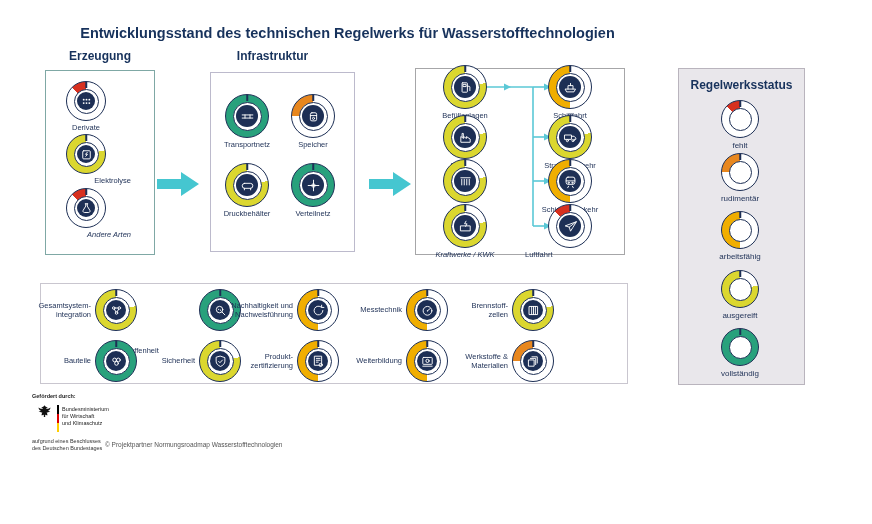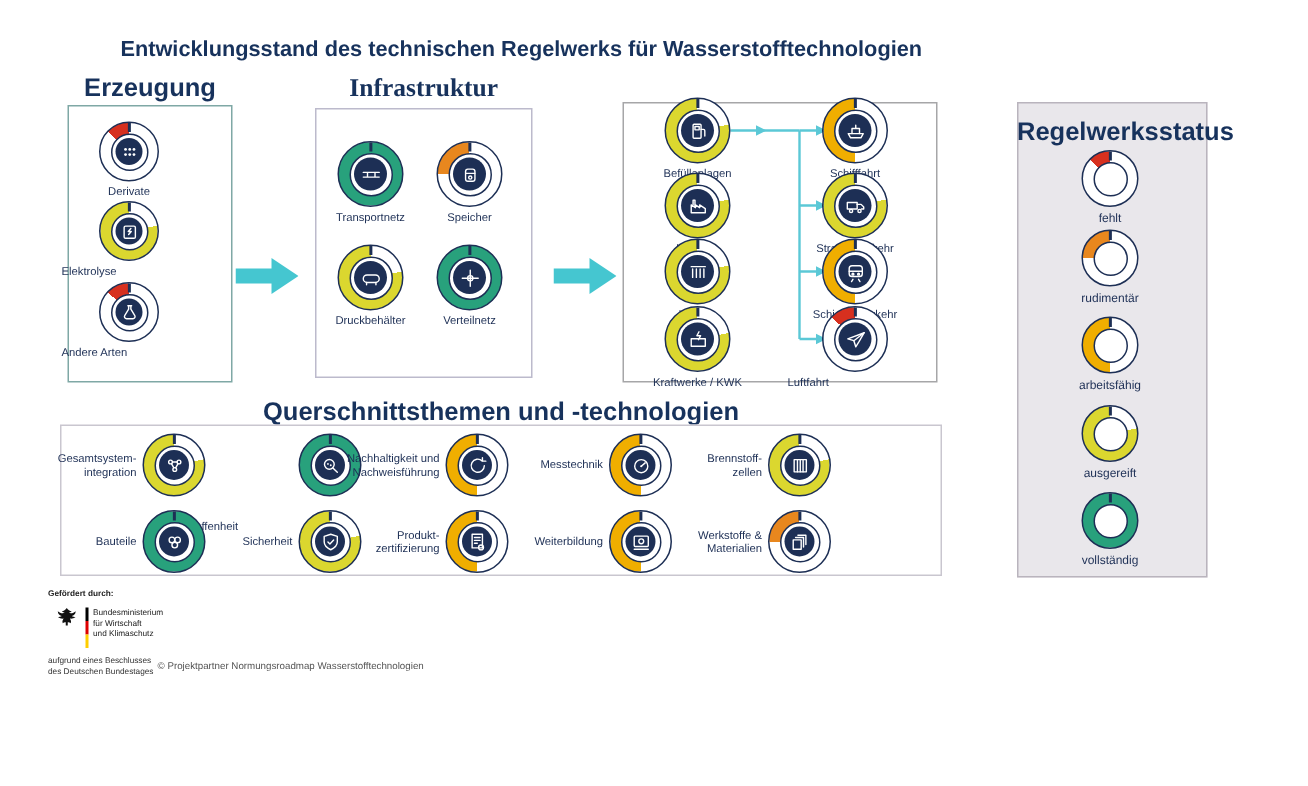--- a/index.html
+++ b/index.html
@@ -1,21 +1,21 @@
 <!DOCTYPE html>
 <html><head>
 <meta charset="utf-8">
 <style>
   html,body{margin:0;padding:0;background:#fff;}
   .page{position:relative;width:872px;height:524px;background:#ffffff;overflow:hidden;
         font-family:"Liberation Sans",sans-serif;color:#1d2f55;}
   .abs{position:absolute;}
   .page-title{position:absolute;left:0;top:25px;width:695px;text-align:center;
       font-size:14.5px;font-weight:bold;color:#17325c;}
-  .section-title{position:absolute;font-weight:bold;font-size:17px;color:#17325c;text-align:center;}
+  .section-title{position:absolute;font-weight:bold;font-size:12px;color:#17325c;text-align:center;}
   .box{position:absolute;background:#fff;box-sizing:border-box;}
   #box-erzeugung{left:45px;top:70px;width:110px;height:185px;border:1px solid #7fa8a5;}
   #box-infrastruktur{left:210px;top:72px;width:145px;height:180px;border:1px solid #bcbacc;}
   #box-anwendung{left:415px;top:68px;width:210px;height:187px;border:1px solid #a6a6a8;}
   #box-querschnitt{left:40px;top:283px;width:588px;height:101px;border:1px solid #c9c6cf;}
   #box-legend{left:678px;top:68px;width:127px;height:317px;background:#e9e7eb;border:1px solid #b9b4bd;}
   .ring{position:absolute;border-radius:50%;border:1.3px solid #1d2f55;box-sizing:border-box;}
   .tick{position:absolute;left:50%;top:0;width:1.5px;height:6px;background:#1d2f55;transform:translateX(-50%);}
   .hole{position:absolute;inset:6.5px;border-radius:50%;background:#fff;border:1.2px solid #1d2f55;box-sizing:border-box;}
   .icon-circle{position:absolute;inset:2.5px;border-radius:50%;background:#1d2f55;
@@ -30,22 +30,21 @@
   .flag-stripe{position:absolute;width:2px;height:9px;}
 </style>
 </head>
 <body>
 
 <div class="page" id="canvas">
 
   <div class="page-title">Entwicklungsstand des technischen Regelwerks für Wasserstofftechnologien</div>
 
   <div class="section-title" style="left:45px;top:49px;width:110px;">Erzeugung</div>
-  <div class="section-title" style="left:210px;top:49px;width:145px;font-family:Liberation Serif, serif;">Infrastruktur</div>
-  <div class="section-title" style="left:40px;top:265px;width:588px;">Querschnittsthemen und -technologien</div>
+  <div class="section-title" style="left:200px;top:49px;width:145px;">Infrastruktur</div>
 
   <div class="box" id="box-erzeugung"></div>
   <div class="box" id="box-infrastruktur"></div>
   <div class="box" id="box-anwendung"></div>
   <div class="box" id="box-querschnitt"></div>
 
   <div class="box" id="box-legend"></div>
   <div class="section-title" style="left:678px;top:78px;width:127px;">Regelwerksstatus</div>
 
   <svg class="abs" style="left:157px;top:171px;" width="42" height="26" viewBox="0 0 42 26">
@@ -108,32 +107,32 @@
       <div class="tick"></div>
       <div class="hole">
         <div class="icon-circle">
           <svg viewBox="0 0 24 24" fill="none" stroke="#fff" stroke-width="1.5" stroke-linecap="round" stroke-linejoin="round">
             <rect x="6" y="6" width="12" height="13" rx="1.5"></rect>
             <path d="M13.2 8.5l-2.8 3.2h3.2l-2.8 3.2"></path>
           </svg>
         </div>
       </div>
     </div>
-    <div class="item-label label-center" style="left: 41px; top: 176px; width: 90px; text-align: left;">Elektrolyse</div>
+    <div class="item-label label-center" style="left: 41px; top: 176px; width: 90px; text-align: right;">Elektrolyse</div>
     <div class="ring" style="left: 66px; top: 188px; width: 40px; height: 40px; background: conic-gradient(rgb(255, 255, 255) 0%, rgb(255, 255, 255) 87%, rgb(215, 48, 31) 87%, rgb(215, 48, 31) 100%);">
       <div class="tick"></div>
       <div class="hole">
         <div class="icon-circle">
           <svg viewBox="0 0 24 24" fill="none" stroke="#fff" stroke-width="1.5" stroke-linecap="round" stroke-linejoin="round">
             <path d="M10 4.5h4M10.8 4.5v3.6L6.6 15a2.3 2.3 0 0 0 2 3.4h6.8a2.3 2.3 0 0 0 2-3.4l-4.2-6.9V4.5"></path>
           </svg>
         </div>
       </div>
     </div>
-    <div class="item-label label-center" style="left: 41px; top: 230px; width: 90px; text-align: left;">Andere Arten</div>
+    <div class="item-label label-center" style="left: 41px; top: 230px; width: 90px; text-align: right; font-style: italic;">Andere Arten</div>
     <div class="ring" style="left: 225px; top: 94px; width: 44px; height: 44px; background: conic-gradient(rgb(255, 255, 255) 0%, rgb(255, 255, 255) 0%, rgb(40, 161, 124) 0%, rgb(40, 161, 124) 100%);">
       <div class="tick"></div>
       <div class="hole">
         <div class="icon-circle">
           <svg viewBox="0 0 24 24" fill="none" stroke="#fff" stroke-width="1.5" stroke-linecap="round" stroke-linejoin="round">
             <path d="M3.5 9.5h17M3.5 14.5h17M8 9.5v5M16 9.5v5"></path>
           </svg>
         </div>
       </div>
     </div>
@@ -215,21 +214,21 @@
       <div class="tick"></div>
       <div class="hole">
         <div class="icon-circle">
           <svg viewBox="0 0 24 24" fill="none" stroke="#fff" stroke-width="1.5" stroke-linecap="round" stroke-linejoin="round">
             <rect x="4.5" y="11" width="15" height="8"></rect>
             <path d="M12.8 3.5l-2.3 4.2h4l-2.3 4.2"></path>
           </svg>
         </div>
       </div>
     </div>
-    <div class="item-label label-center" style="left: 420px; top: 250px; width: 90px; text-align: center;">Kraftwerke / KWK</div>
+    <div class="item-label label-center" style="left: 420px; top: 250px; width: 90px; text-align: center; font-style: italic;">Kraftwerke / KWK</div>
     <div class="ring" style="left: 548px; top: 65px; width: 44px; height: 44px; background: conic-gradient(rgb(255, 255, 255) 0%, rgb(255, 255, 255) 50%, rgb(240, 174, 0) 50%, rgb(240, 174, 0) 100%);">
       <div class="tick"></div>
       <div class="hole">
         <div class="icon-circle">
           <svg viewBox="0 0 24 24" fill="none" stroke="#fff" stroke-width="1.5" stroke-linecap="round" stroke-linejoin="round">
             <path d="M4 14.5h16l-2.5 4.5H6.5z"></path>
             <path d="M8 14.5V9h8v5.5M12 9V5.5"></path>
           </svg>
         </div>
       </div>

